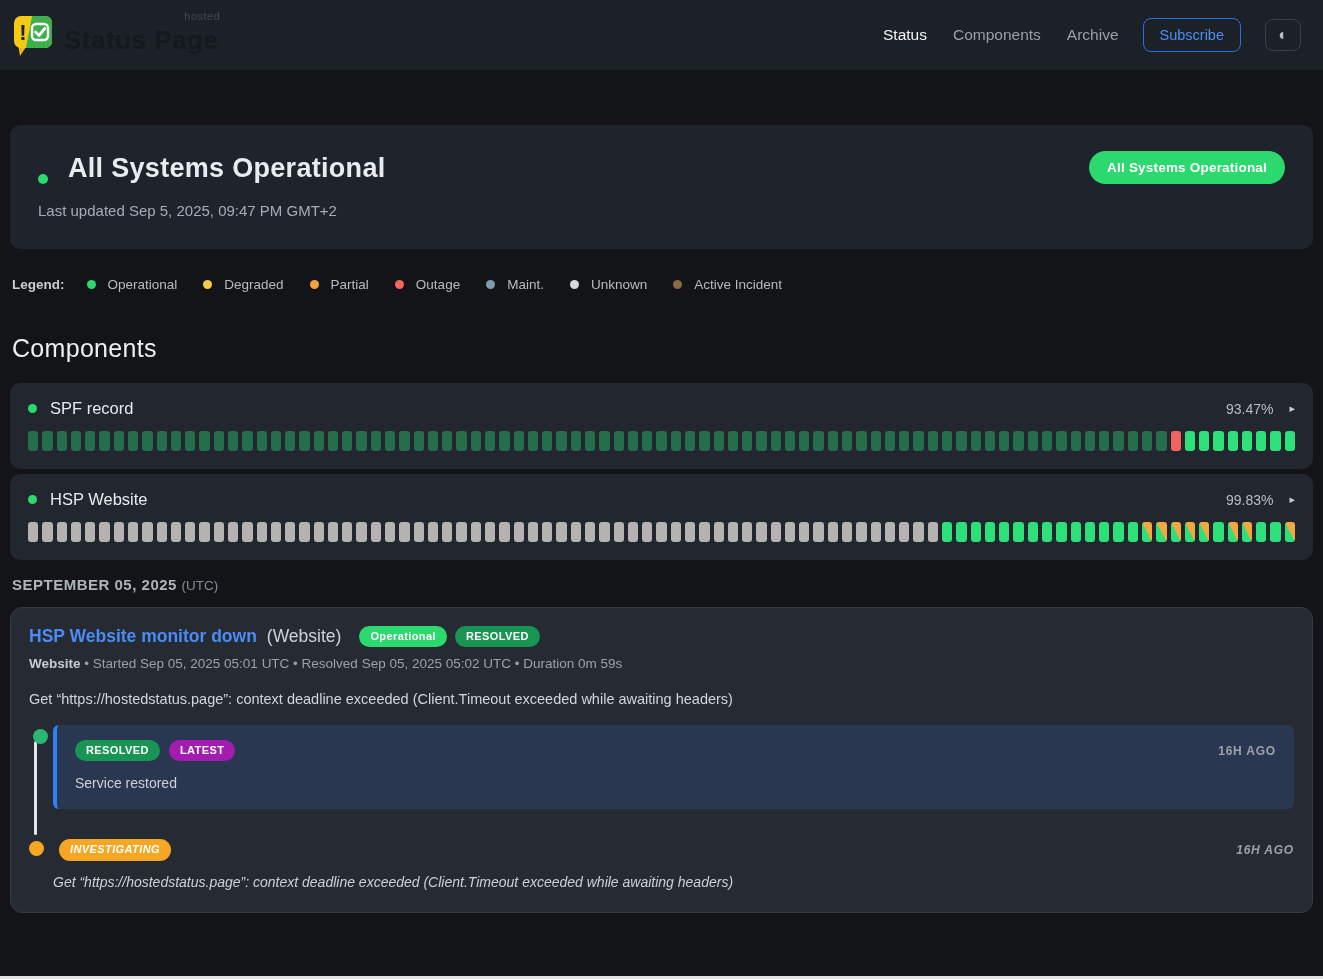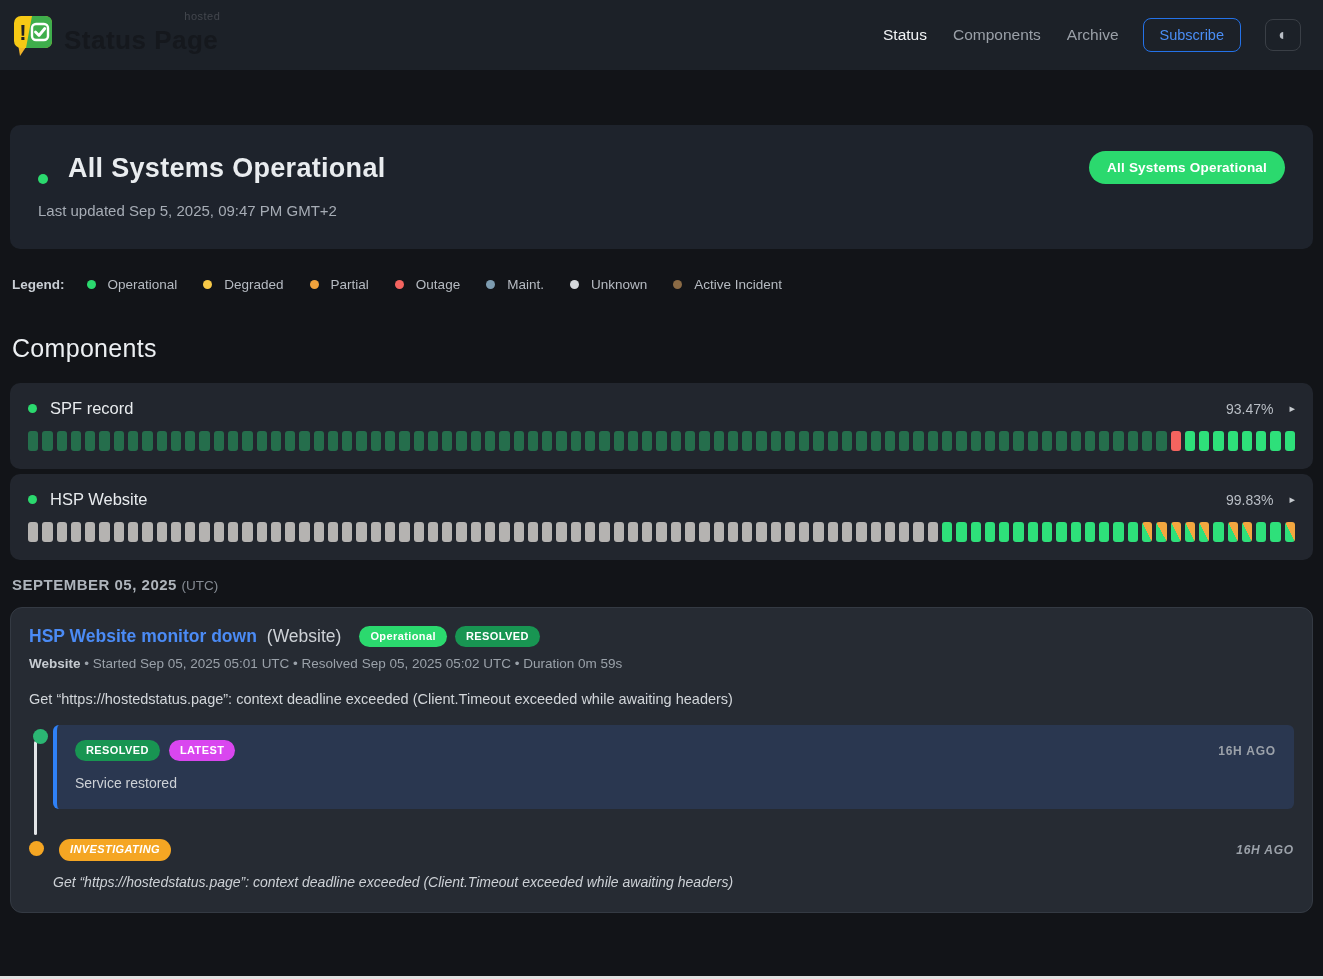--- a/index.html
+++ b/index.html
@@ -401,21 +401,21 @@
     <div class="incident-meta">
       <b>Website</b><span> • Started Sep 05, 2025 05:01 UTC • Resolved Sep 05, 2025 05:02 UTC • Duration 0m 59s</span>
     </div>
     <div class="incident-desc">Get “https://hostedstatus.page”: context deadline exceeded (Client.Timeout exceeded while awaiting headers)</div>
 
     <div class="timeline">
         <div class="update highlight">
           <span class="update-dot" style="background: rgb(43, 182, 115);"></span>
           <div class="update-head">
             <span class="badge" style="background: rgb(24, 149, 82);">RESOLVED</span>
-            <span class="badge" style="background: #d946ef;">LATEST</span>
+            <span class="badge" style="background: #a21caf;">LATEST</span>
             <span class="update-time">16H AGO</span>
           </div>
           <div class="update-msg">Service restored</div>
         </div>
         <div class="update plain">
           <span class="update-dot" style="background: rgb(245, 166, 35);"></span>
           <div class="update-head">
             <span class="badge" style="background: rgb(245, 166, 35);">INVESTIGATING</span>
             <span class="update-time">16H AGO</span>
           </div>

